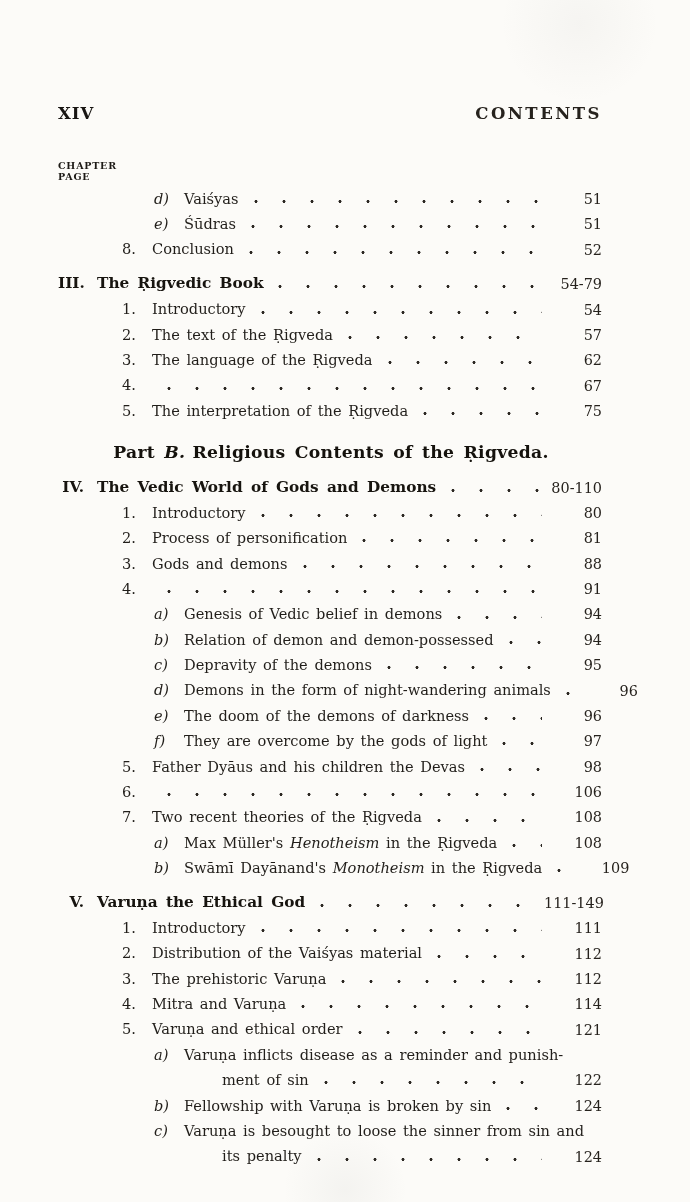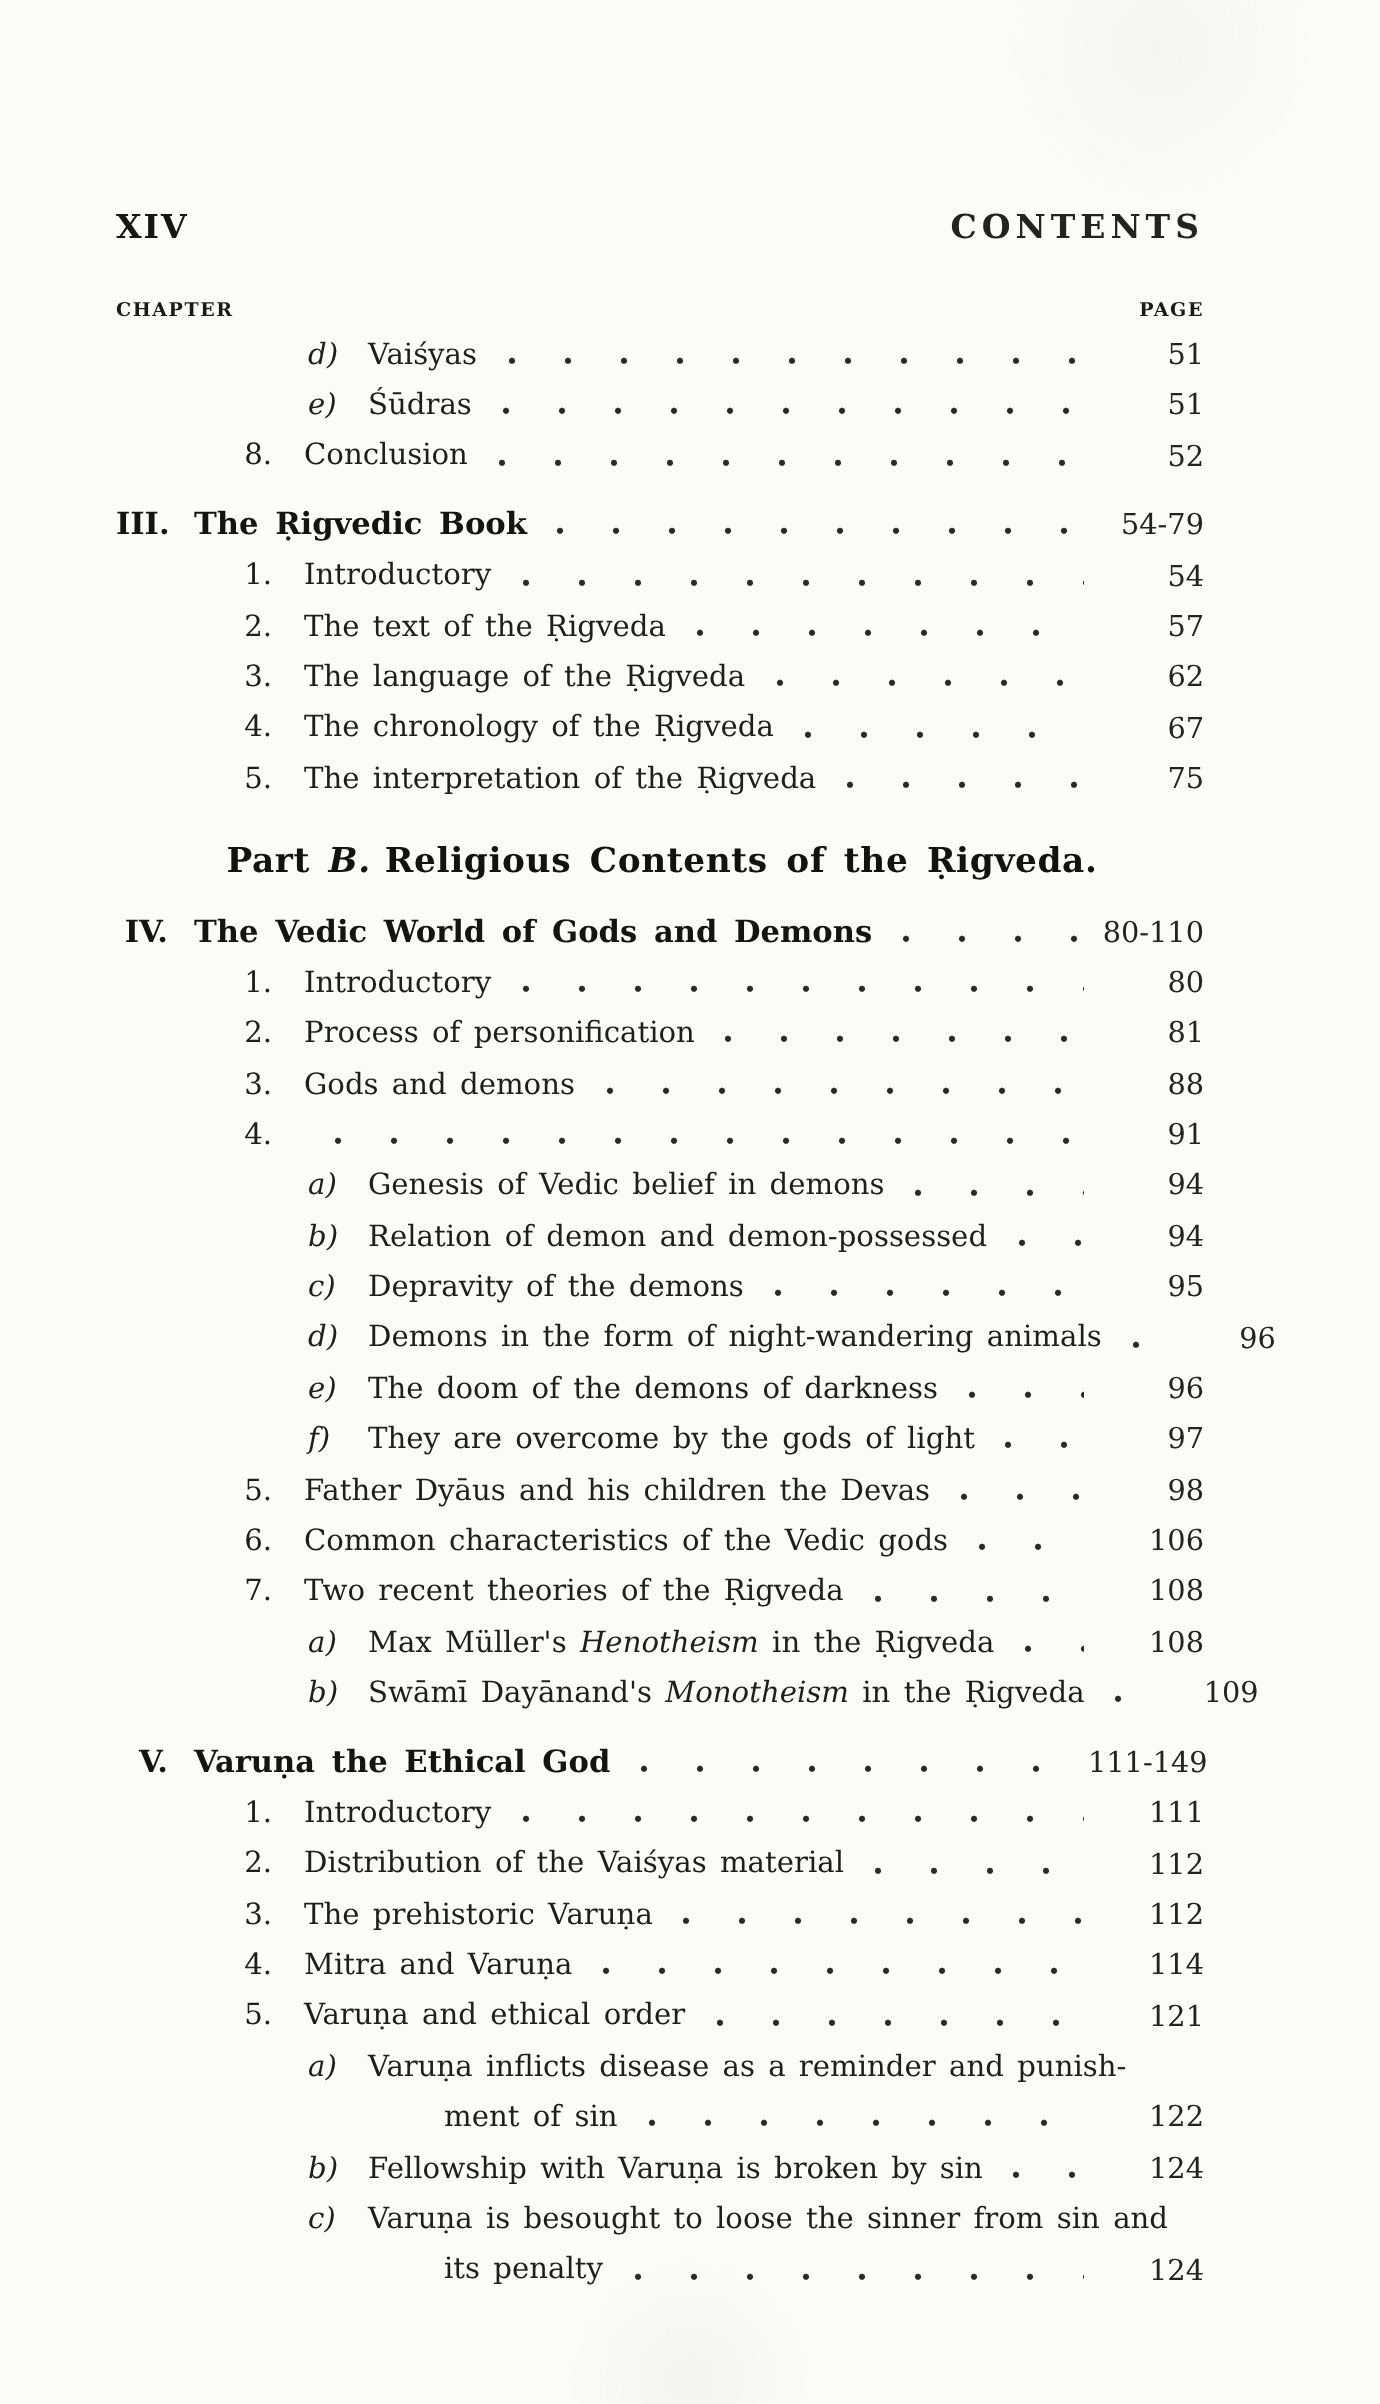--- a/index.html
+++ b/index.html
@@ -24,22 +24,22 @@
   .folio{
     position:absolute;left:0;top:0;
     font-weight:bold;font-size:16.5px;letter-spacing:1px;color:#181512;
   }
   .running-title{
     text-align:right;font-weight:bold;font-size:16.5px;
     letter-spacing:2.5px;color:#26221d;
   }
   .collabels{
     display:flex;justify-content:space-between;align-items:flex-start;
-    margin-top:24px;
-    font-weight:bold;font-size:9.5px;letter-spacing:.8px;color:#1d1a16;
+    margin-top:34px;
+    font-weight:bold;font-size:9.5px;letter-spacing:.8px;color:#1d1a16;flex-direction:column;
   }
 
   
   .toclist{margin-top:5px;}
   .trow{
     display:flex;align-items:flex-end;
     margin-top:8.6px;
     font-size:14.6px;line-height:1.15;
     word-spacing:2px;
     white-space:nowrap;
@@ -134,21 +134,20 @@
           <span class="pg">57</span>
         </div>
         <div class="trow section">
           <span class="lbl">3.</span>
           <span class="txt"><span class="seg">The language of the Ṛigveda</span></span>
           <span class="leader"></span>
           <span class="pg">62</span>
         </div>
         <div class="trow section">
           <span class="lbl">4.</span>
-          <span class="txt"><span class="seg">The chronology of the Ṛigveda</span></span>
           <span class="leader"></span>
           <span class="pg">67</span>
         </div>
         <div class="trow section">
           <span class="lbl">5.</span>
           <span class="txt"><span class="seg">The interpretation of the Ṛigveda</span></span>
           <span class="leader"></span>
           <span class="pg">75</span>
         </div>
         <div class="part"><span class="txt"><span class="seg">Part </span><span class="seg it">B.</span><span class="seg">Religious Contents of the Ṛigveda.</span></span></div>
@@ -218,21 +217,20 @@
           <span class="pg">97</span>
         </div>
         <div class="trow section">
           <span class="lbl">5.</span>
           <span class="txt"><span class="seg">Father Dyāus and his children the Devas</span></span>
           <span class="leader"></span>
           <span class="pg">98</span>
         </div>
         <div class="trow section">
           <span class="lbl">6.</span>
-          <span class="txt"><span class="seg">Common characteristics of the Vedic gods</span></span>
           <span class="leader"></span>
           <span class="pg">106</span>
         </div>
         <div class="trow section">
           <span class="lbl">7.</span>
           <span class="txt"><span class="seg">Two recent theories of the Ṛigveda</span></span>
           <span class="leader"></span>
           <span class="pg">108</span>
         </div>
         <div class="trow sub">

